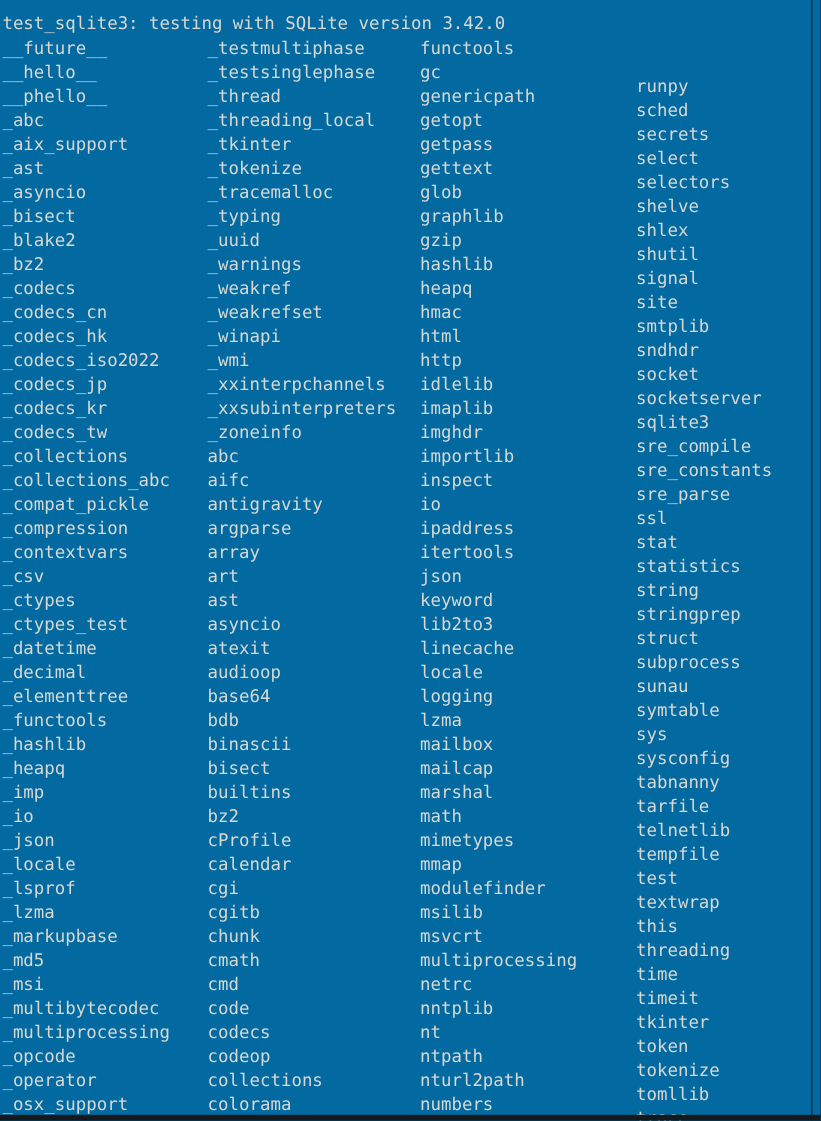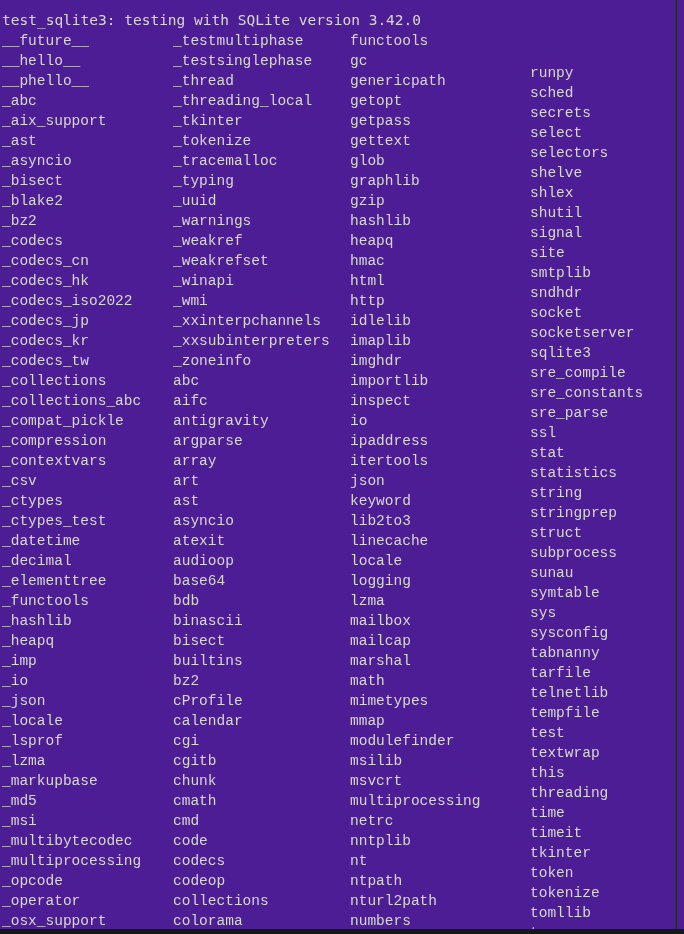--- a/index.html
+++ b/index.html
@@ -31,21 +31,20 @@
   #columns {
     position: absolute;
     left: 0;
     top: 31px;
     width: 684px;
   }
   .col {
     position: absolute;
     top: 0;
     white-space: pre;
-    font-family: Liberation Mono, monospace;
   }
   .col-0 { left: 2px;   width: 171px; }
   .col-1 { left: 173px; width: 188px; }
   .col-2 { left: 350px; width: 180px; }
   .col-3 { left: 530px; width: 143px; margin-top: 32px; }
   .mod {
     display: block;
     height: 20px;
     line-height: 20px;
     white-space: pre;
@@ -64,21 +63,21 @@
     left: 0;
     bottom: 0;
     width: 684px;
     height: 5px;
     background: #13191c;
   }
 </style>
 </head>
 <body>
 
-<div id="terminal" style="background: #4c1d95; color: rgb(216, 216, 210);">
+<div id="terminal" style="background: #0369a1; color: rgb(216, 216, 210);">
 
   <div id="header-line">test_sqlite3: testing with SQLite version 3.42.0</div>
 
   <div id="columns">
       <div class="col col-0"><span class="mod">__future__</span><span class="mod">__hello__</span><span class="mod">__phello__</span><span class="mod">_abc</span><span class="mod">_aix_support</span><span class="mod">_ast</span><span class="mod">_asyncio</span><span class="mod">_bisect</span><span class="mod">_blake2</span><span class="mod">_bz2</span><span class="mod">_codecs</span><span class="mod">_codecs_cn</span><span class="mod">_codecs_hk</span><span class="mod">_codecs_iso2022</span><span class="mod">_codecs_jp</span><span class="mod">_codecs_kr</span><span class="mod">_codecs_tw</span><span class="mod">_collections</span><span class="mod">_collections_abc</span><span class="mod">_compat_pickle</span><span class="mod">_compression</span><span class="mod">_contextvars</span><span class="mod">_csv</span><span class="mod">_ctypes</span><span class="mod">_ctypes_test</span><span class="mod">_datetime</span><span class="mod">_decimal</span><span class="mod">_elementtree</span><span class="mod">_functools</span><span class="mod">_hashlib</span><span class="mod">_heapq</span><span class="mod">_imp</span><span class="mod">_io</span><span class="mod">_json</span><span class="mod">_locale</span><span class="mod">_lsprof</span><span class="mod">_lzma</span><span class="mod">_markupbase</span><span class="mod">_md5</span><span class="mod">_msi</span><span class="mod">_multibytecodec</span><span class="mod">_multiprocessing</span><span class="mod">_opcode</span><span class="mod">_operator</span><span class="mod">_osx_support</span></div>
       <div class="col col-1"><span class="mod">_testmultiphase</span><span class="mod">_testsinglephase</span><span class="mod">_thread</span><span class="mod">_threading_local</span><span class="mod">_tkinter</span><span class="mod">_tokenize</span><span class="mod">_tracemalloc</span><span class="mod">_typing</span><span class="mod">_uuid</span><span class="mod">_warnings</span><span class="mod">_weakref</span><span class="mod">_weakrefset</span><span class="mod">_winapi</span><span class="mod">_wmi</span><span class="mod">_xxinterpchannels</span><span class="mod">_xxsubinterpreters</span><span class="mod">_zoneinfo</span><span class="mod">abc</span><span class="mod">aifc</span><span class="mod">antigravity</span><span class="mod">argparse</span><span class="mod">array</span><span class="mod">art</span><span class="mod">ast</span><span class="mod">asyncio</span><span class="mod">atexit</span><span class="mod">audioop</span><span class="mod">base64</span><span class="mod">bdb</span><span class="mod">binascii</span><span class="mod">bisect</span><span class="mod">builtins</span><span class="mod">bz2</span><span class="mod">cProfile</span><span class="mod">calendar</span><span class="mod">cgi</span><span class="mod">cgitb</span><span class="mod">chunk</span><span class="mod">cmath</span><span class="mod">cmd</span><span class="mod">code</span><span class="mod">codecs</span><span class="mod">codeop</span><span class="mod">collections</span><span class="mod">colorama</span></div>
       <div class="col col-2"><span class="mod">functools</span><span class="mod">gc</span><span class="mod">genericpath</span><span class="mod">getopt</span><span class="mod">getpass</span><span class="mod">gettext</span><span class="mod">glob</span><span class="mod">graphlib</span><span class="mod">gzip</span><span class="mod">hashlib</span><span class="mod">heapq</span><span class="mod">hmac</span><span class="mod">html</span><span class="mod">http</span><span class="mod">idlelib</span><span class="mod">imaplib</span><span class="mod">imghdr</span><span class="mod">importlib</span><span class="mod">inspect</span><span class="mod">io</span><span class="mod">ipaddress</span><span class="mod">itertools</span><span class="mod">json</span><span class="mod">keyword</span><span class="mod">lib2to3</span><span class="mod">linecache</span><span class="mod">locale</span><span class="mod">logging</span><span class="mod">lzma</span><span class="mod">mailbox</span><span class="mod">mailcap</span><span class="mod">marshal</span><span class="mod">math</span><span class="mod">mimetypes</span><span class="mod">mmap</span><span class="mod">modulefinder</span><span class="mod">msilib</span><span class="mod">msvcrt</span><span class="mod">multiprocessing</span><span class="mod">netrc</span><span class="mod">nntplib</span><span class="mod">nt</span><span class="mod">ntpath</span><span class="mod">nturl2path</span><span class="mod">numbers</span></div>
       <div class="col col-3"><span class="mod">runpy</span><span class="mod">sched</span><span class="mod">secrets</span><span class="mod">select</span><span class="mod">selectors</span><span class="mod">shelve</span><span class="mod">shlex</span><span class="mod">shutil</span><span class="mod">signal</span><span class="mod">site</span><span class="mod">smtplib</span><span class="mod">sndhdr</span><span class="mod">socket</span><span class="mod">socketserver</span><span class="mod">sqlite3</span><span class="mod">sre_compile</span><span class="mod">sre_constants</span><span class="mod">sre_parse</span><span class="mod">ssl</span><span class="mod">stat</span><span class="mod">statistics</span><span class="mod">string</span><span class="mod">stringprep</span><span class="mod">struct</span><span class="mod">subprocess</span><span class="mod">sunau</span><span class="mod">symtable</span><span class="mod">sys</span><span class="mod">sysconfig</span><span class="mod">tabnanny</span><span class="mod">tarfile</span><span class="mod">telnetlib</span><span class="mod">tempfile</span><span class="mod">test</span><span class="mod">textwrap</span><span class="mod">this</span><span class="mod">threading</span><span class="mod">time</span><span class="mod">timeit</span><span class="mod">tkinter</span><span class="mod">token</span><span class="mod">tokenize</span><span class="mod">tomllib</span><span class="mod">trace</span><span class="mod">traceback</span></div>
     </div>
 

